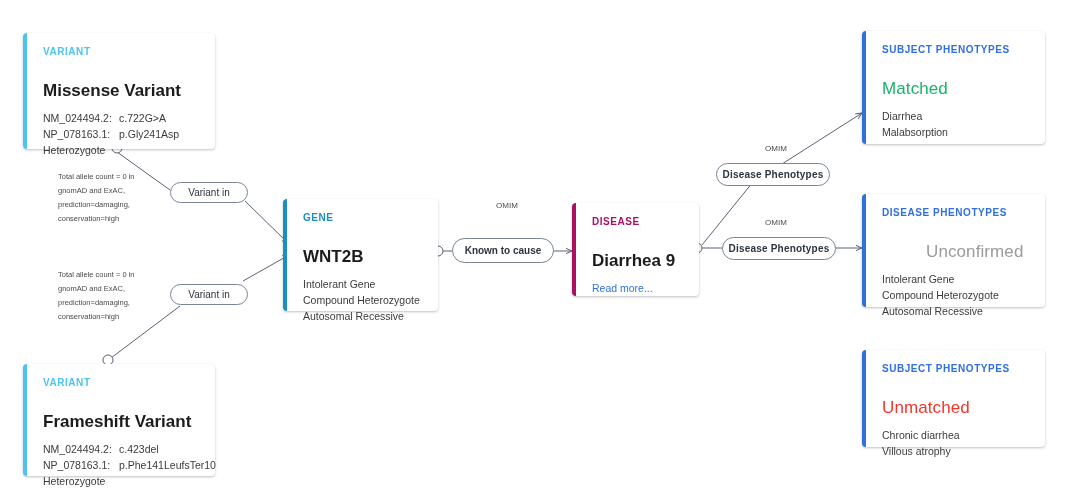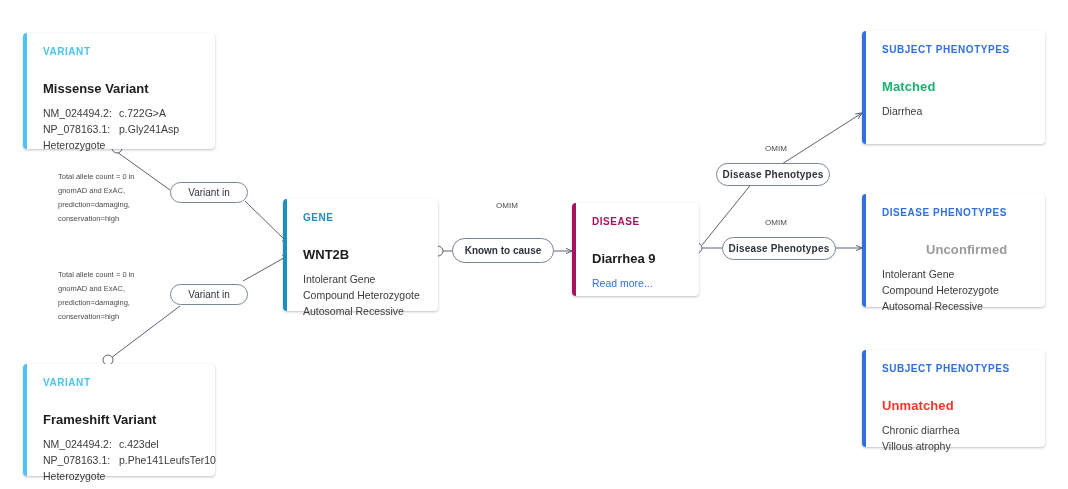--- a/index.html
+++ b/index.html
@@ -32,27 +32,27 @@
   }
   .card .body { padding: 13px 14px 12px 20px; }
 
   .card-title {
     font-size: 10px;
     font-weight: bold;
     letter-spacing: 0.55px;
     margin-bottom: 11px;
   }
   .card-sub {
-    font-size: 13px;
+    font-size: 17px;
     font-weight: bold;
     color: #1c1c1c;
     margin-bottom: 9px;
     margin-top: 24px;
   }
-  .card-sub.status { font-weight: bold; letter-spacing: 0.1px; }
+  .card-sub.status { font-weight: normal; letter-spacing: 0.1px; }
   .row {
     font-size: 10.5px;
     color: #3b3b3b;
     line-height: 16px;
     display: flex;
   }
   .row .k { width: 76px; flex: none; }
   .row .v { }
   .plain { font-size: 10.5px; color: #3b3b3b; line-height: 16px; }
   .link { font-size: 10.5px; color: #2f72e0; line-height: 16px; cursor: pointer; }
@@ -196,20 +196,21 @@
       <div class="link">Read more...</div>
     </div>
   </div>
 
   <div class="card" style="left:862px; top:31px; width:183px; height:113px;">
     <div class="accent" style="background:#2f6fe0;"></div>
     <div class="body">
       <div class="card-title" style="color:#2f6fe0;">SUBJECT PHENOTYPES</div>
       <div class="card-sub status" style="color:#18b36b;">Matched</div>
       <div class="plain">Diarrhea</div>
+      <div class="plain">Malabsorption</div>
     </div>
   </div>
 
   <div class="card" style="left:862px; top:194px; width:183px; height:113px;">
     <div class="accent" style="background:#2f6fe0;"></div>
     <div class="body">
       <div class="card-title" style="color:#2f6fe0;">DISEASE PHENOTYPES</div>
       <div class="card-sub status" style="color:#9a9a9a;padding-left:44px;">Unconfirmed</div>
       <div class="plain">Intolerant Gene</div>
       <div class="plain">Compound Heterozygote</div>

